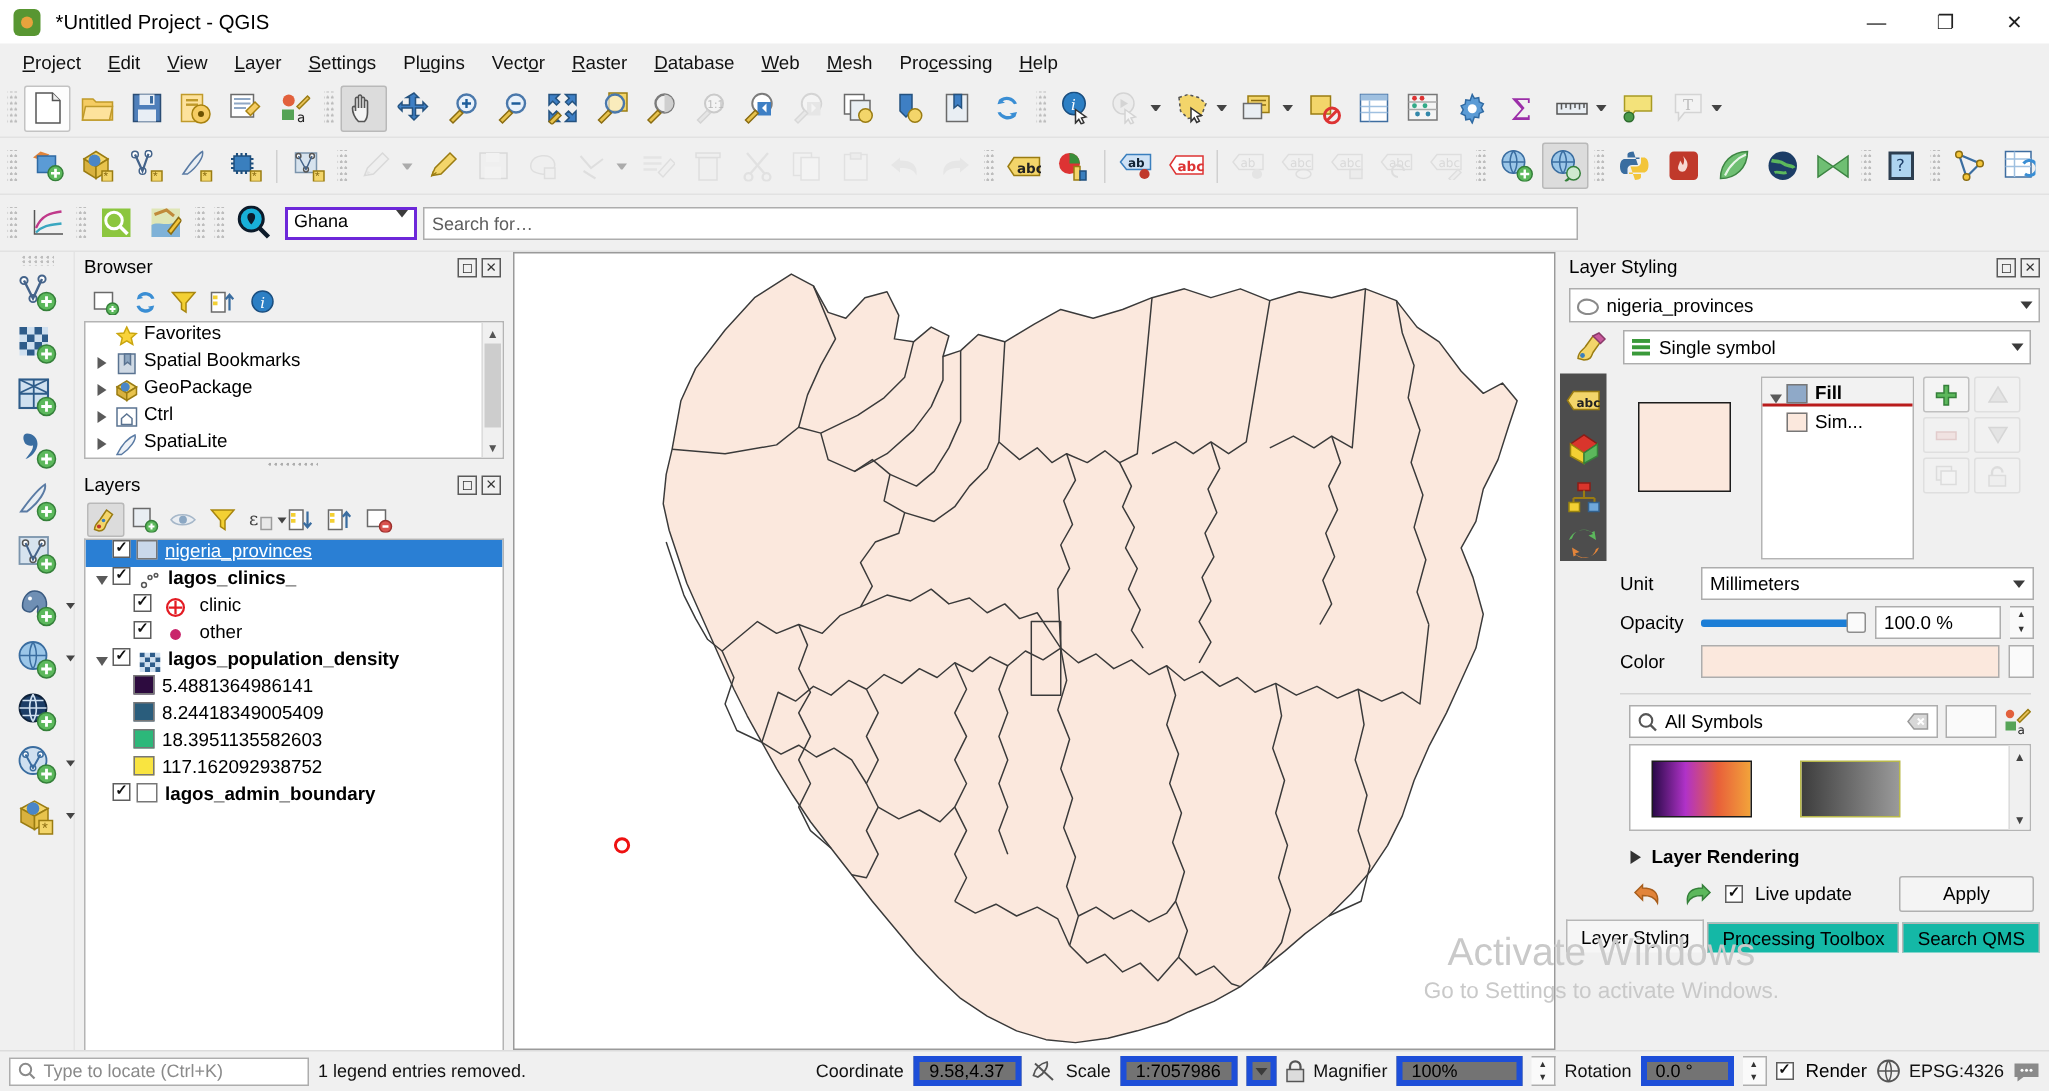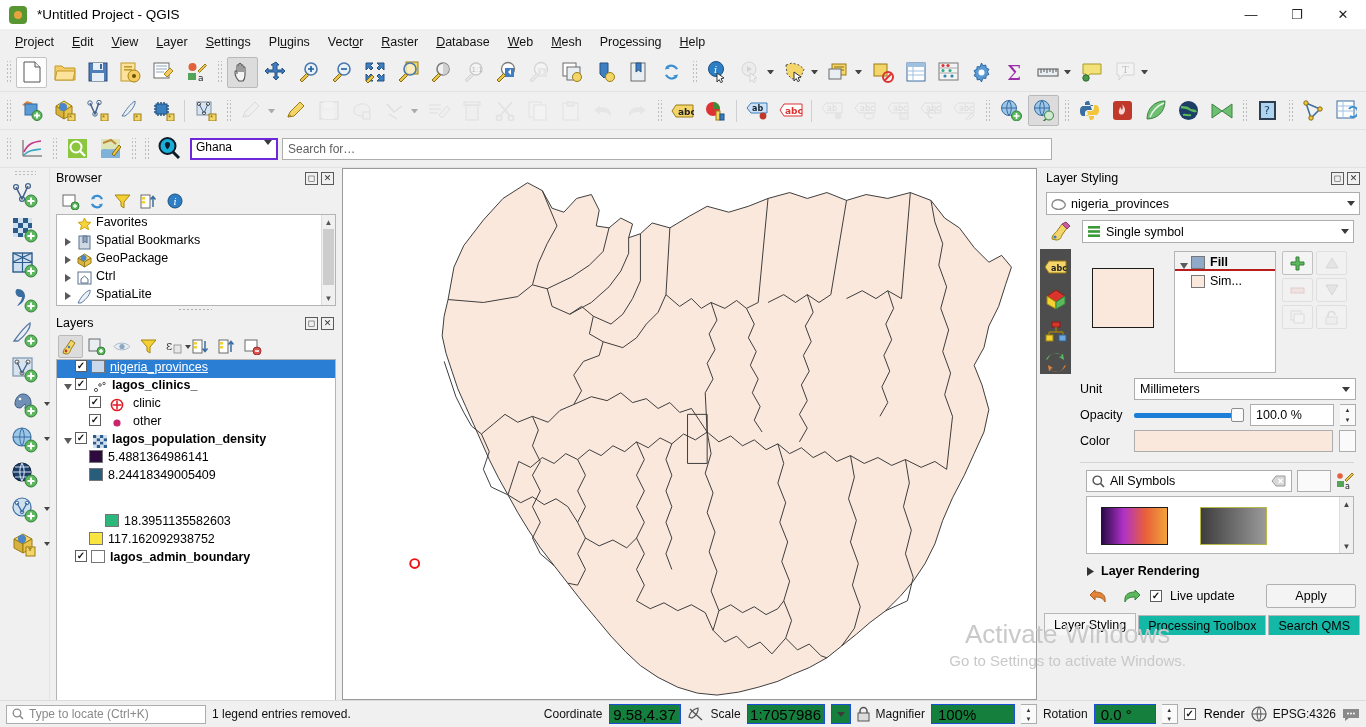--- a/index.html
+++ b/index.html
@@ -258,21 +258,21 @@
 
   
   .statusbar {
     height: 27px; flex: 0 0 27px; display: flex; align-items: center; background: #f0f0f0;
     border-top: 1px solid #dcdcdc; padding: 0 6px; gap: 6px; font-size: 12px;
   }
   .locator {
     width: 200px; height: 19px; background: #fff; border: 1px solid #adadad; display: flex;
     align-items: center; gap: 5px; padding: 0 5px; color: #8a8a8a; font-size: 12px; text-align: center;
   }
-  .sb-field { height: 20px; background: #15803d; border: 1px solid #1d4ed8; display: flex; align-items: center; justify-content: center; padding: 0 6px; font-size: 15px; }
+  .sb-field { height: 20px; background: #737373; border: 4px solid #1d4ed8; display: flex; align-items: center; justify-content: center; padding: 0 6px; font-size: 12px; }
   .sb-lbl { font-size: 12px; color: #111; }
   .watermark {
     position: absolute; right: 180px; bottom: 58px; text-align: center; color: #c9c9c9;
     pointer-events: none; user-select: none;
   }
   .watermark .w1 { font-size: 26px; }
   .watermark .w2 { font-size: 15px; margin-top: 2px; }
 </style>
 </head>
 <body>
@@ -1220,21 +1220,21 @@
           <span class="tlabel b">lagos_population_density</span>
         </div>
         <div class="trow" style="padding-left:32px;">
           <div class="swatch" style="background:#2d0b3f"></div>
           <span class="tlabel">5.4881364986141</span>
         </div>
         <div class="trow" style="padding-left:32px;">
           <div class="swatch" style="background:#2a5d7c"></div>
           <span class="tlabel">8.24418349005409</span>
         </div>
-        <div class="trow" style="padding-left:48px;margin-top:28px;">
+        <div class="trow" style="padding-left:32px;">
           <div class="swatch" style="background:#2cb87a"></div>
           <span class="tlabel">18.3951135582603</span>
         </div>
         <div class="trow" style="padding-left:32px;">
           <div class="swatch" style="background:#f9e440"></div>
           <span class="tlabel">117.162092938752</span>
         </div>
         <div class="trow" style="padding-left:18px;">
           <div class="cbx">✓</div>
           <div class="swatch" style="background:#ffffff"></div>

